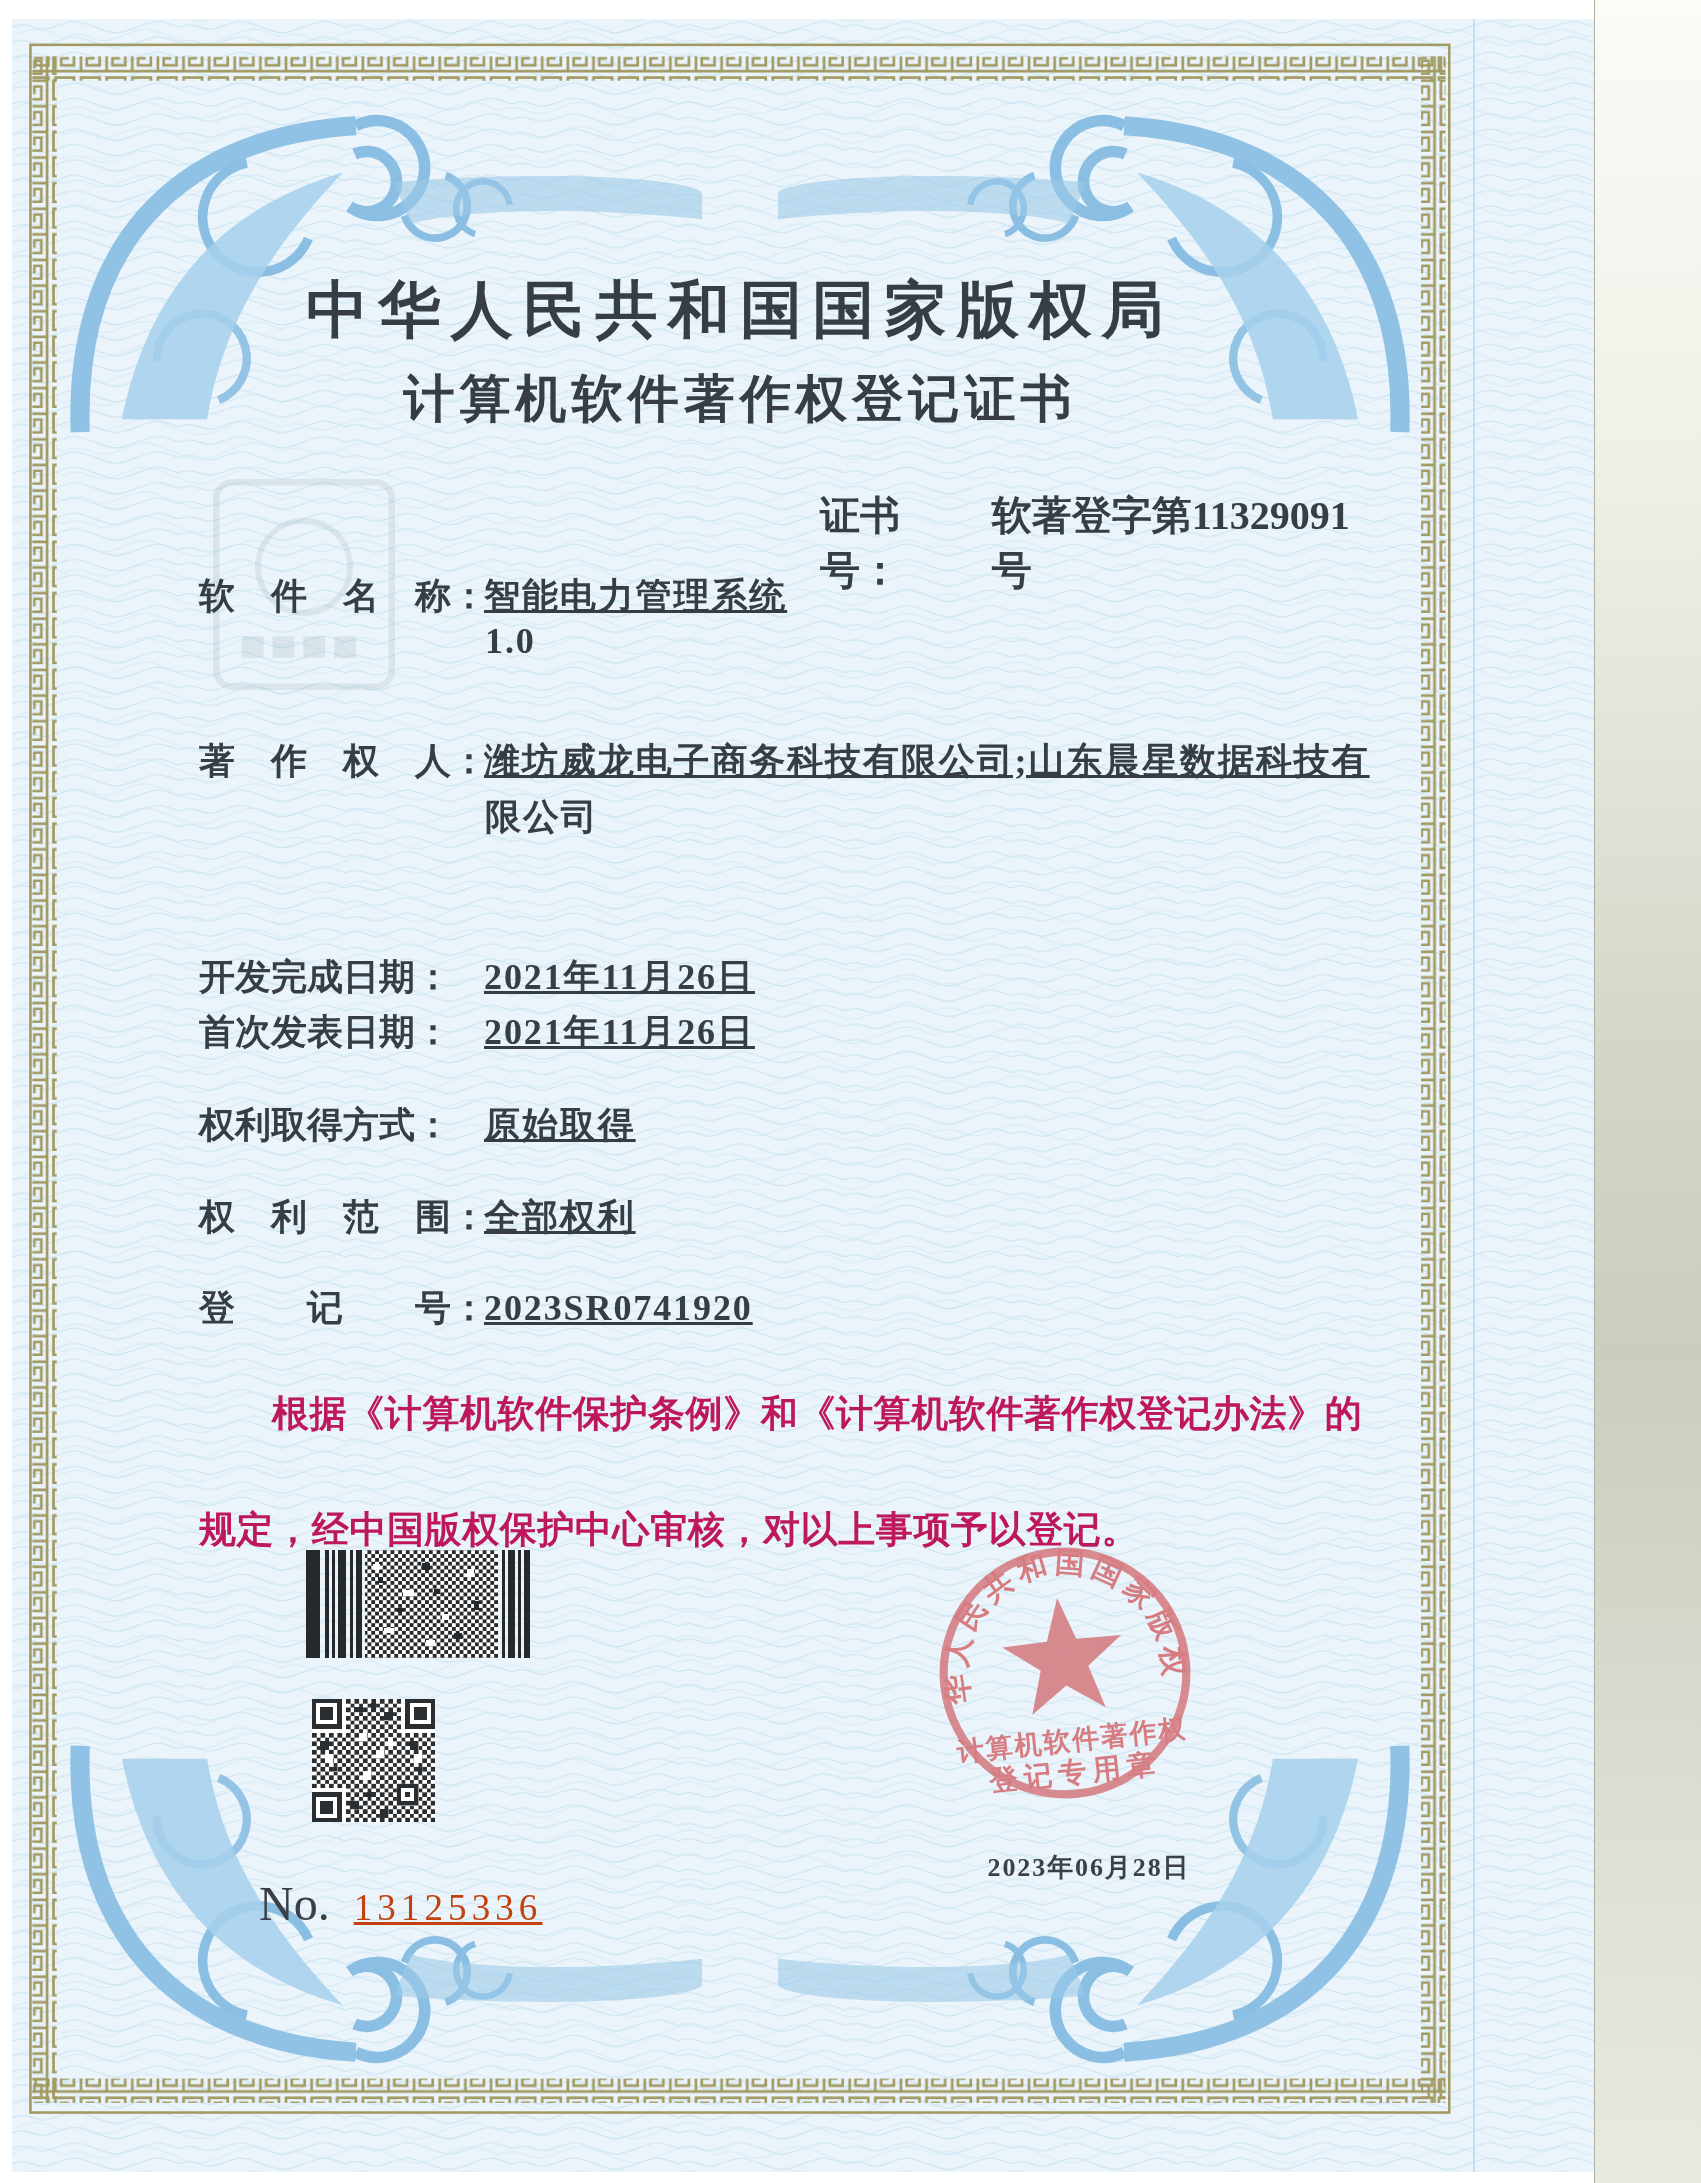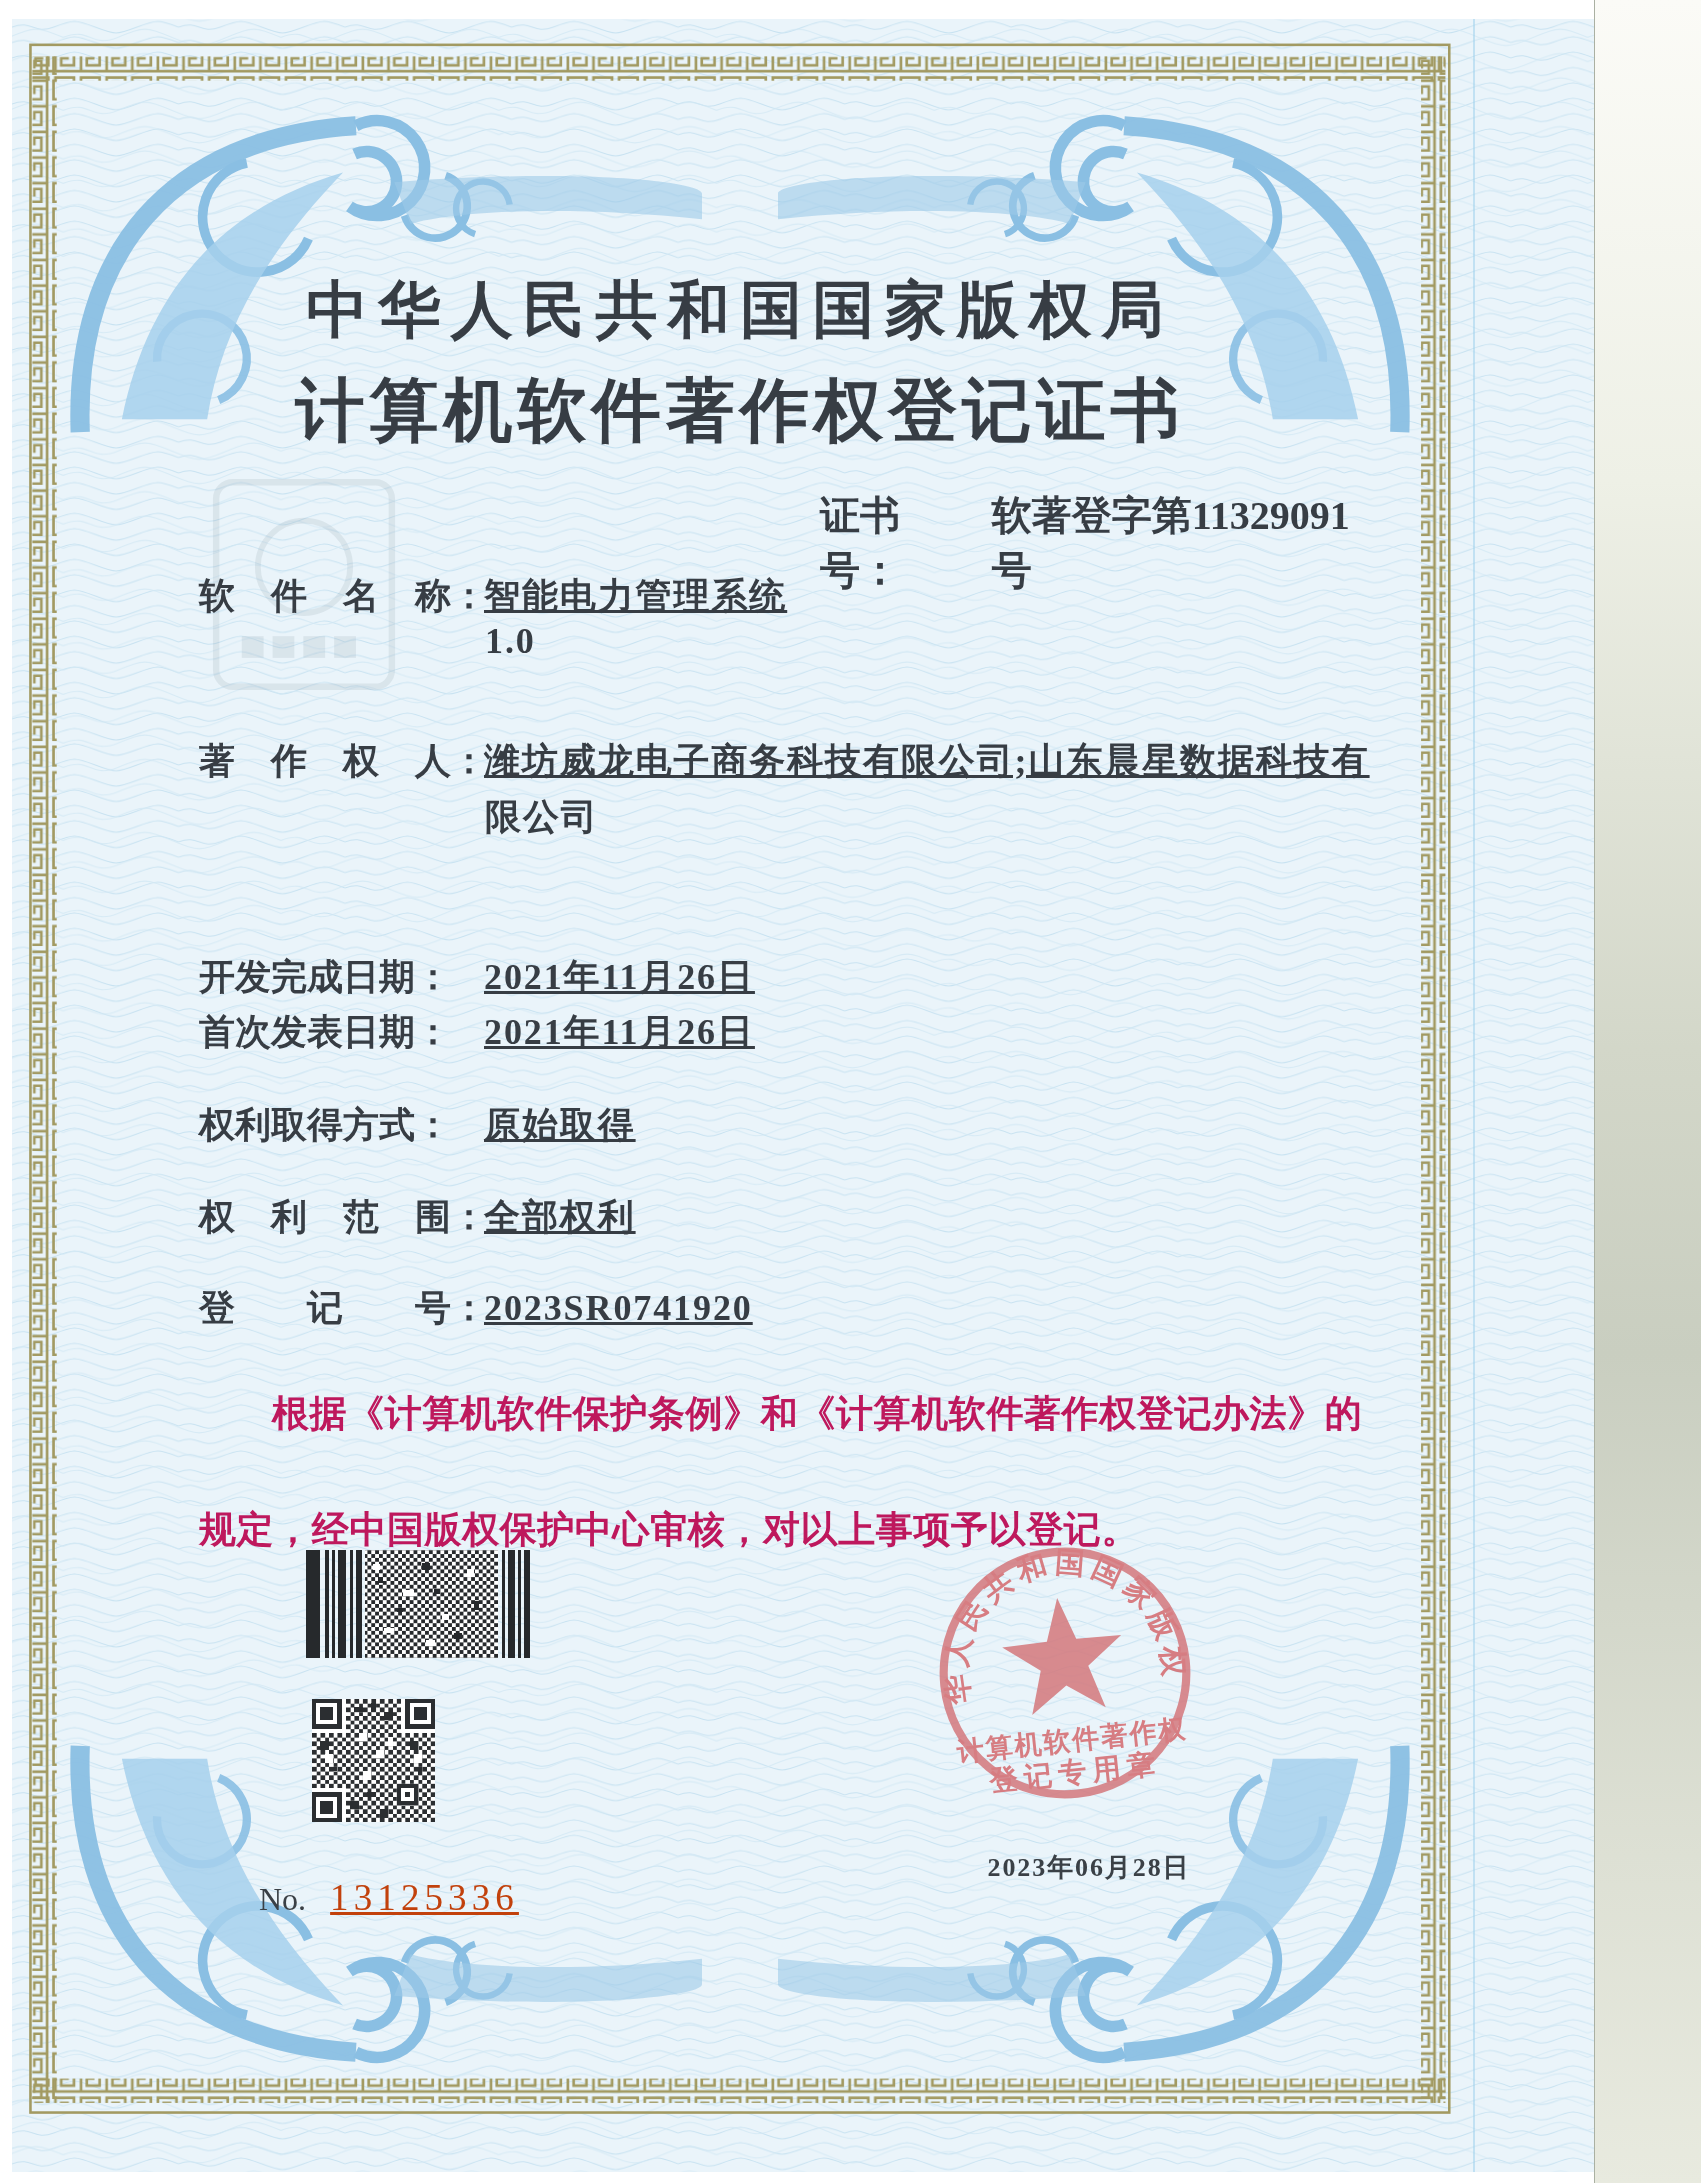--- a/index.html
+++ b/index.html
@@ -8,30 +8,30 @@
   .abs{position:absolute;}
   
   .paper{left:11.5px;top:19px;width:1582px;height:2153px;background:#eaf4fa;}
   .scan-strip{left:1594px;top:0;width:108px;height:2183px;
       background:linear-gradient(180deg,#fbfbf7 0%,#eef0e6 22%,#d3d7c9 48%,#c9cec0 62%,#dde0d4 85%,#e8eadf 100%);
       border-left:1.9px solid #aab0a2;}
   .crease{left:1473px;top:19px;width:1.9px;height:2153px;background:#9fd2ec;opacity:.55;}
   
   .ink{color:#373d44;}
   .title1{left:48px;top:268px;width:1384px;text-align:center;font-size:62px;font-weight:bold;letter-spacing:10.3px;}
-  .title2{left:48px;top:365px;width:1384px;text-align:center;font-size:69px;font-weight:bold;letter-spacing:5.1px;}
+  .title2{left:48px;top:365px;width:1384px;text-align:center;font-size:51px;font-weight:bold;letter-spacing:5.1px;}
   .certno{left:820px;top:488px;width:532px;display:flex;justify-content:flex-end;align-items:baseline;gap:27px;
           font-size:40px;font-weight:bold;}
   .frow{left:199px;font-size:36px;font-weight:bold;white-space:nowrap;}
   .frow .lab{display:inline-block;width:285px;}
   .frow .val{letter-spacing:1.9px;text-decoration:underline;}
   .v2{left:485px;font-size:36px;font-weight:bold;letter-spacing:1.9px;}
   .stmt{font-size:37px;font-weight:bold;letter-spacing:0.6px;color:#be185d;white-space:nowrap;}
   .serial{left:259px;top:1876px;display:flex;align-items:baseline;gap:24px;}
-  .serial .no{font-size:32px;color:#3a4046;}
+  .serial .no{font-size:48px;color:#3a4046;}
   .serial .num{font-size:37px;color:#c2410c;letter-spacing:5.1px;text-decoration:underline;}
   .issue{left:929px;top:1850px;width:320px;text-align:center;font-size:26px;font-weight:bold;
          letter-spacing:1.9px;color:#3a4046;}
   .ghost-stamp{left:211px;top:477px;width:186px;height:215px;opacity:.16;}
 </style>
 </head>
 <body>
 
 <div class="abs paper"></div>
 

